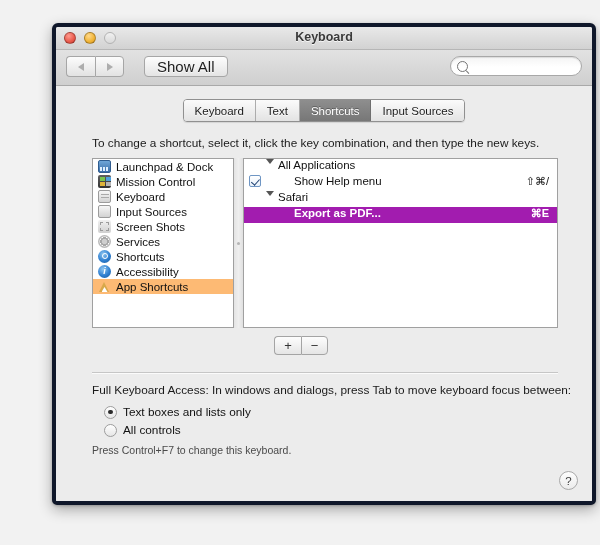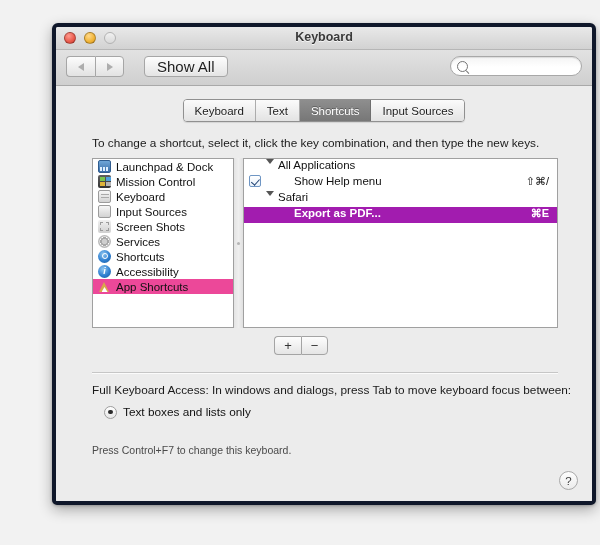--- a/index.html
+++ b/index.html
@@ -253,21 +253,21 @@
 
   .srow {
     height: 15px;
     display: flex;
     align-items: center;
     padding-left: 5px;
     font-size: 11.5px;
     color: #111;
   }
   .srow.selected {
-    background: #ec4899;
+    background: #fdba74;
   }
   .sicon {
     width: 13px; height: 13px;
     margin-right: 5px;
     flex: none;
     position: relative;
   }
 
   
   .ic-dock {
@@ -630,20 +630,24 @@
 
     <div class="sep"></div>
 
     <div class="fka-title">Full Keyboard Access: In windows and dialogs, press Tab to move keyboard focus between:</div>
 
     <div class="radios">
       <div class="radio-line">
         <span class="radio on"></span>
         <span>Text boxes and lists only</span>
       </div>
+      <div class="radio-line">
+        <span class="radio"></span>
+        <span>All controls</span>
+      </div>
     </div>
 
     <div class="hint">Press Control+F7 to change this keyboard.</div>
 
     <div class="helpbtn">?</div>
 
   </div>
 </div>
 
 </body></html>

